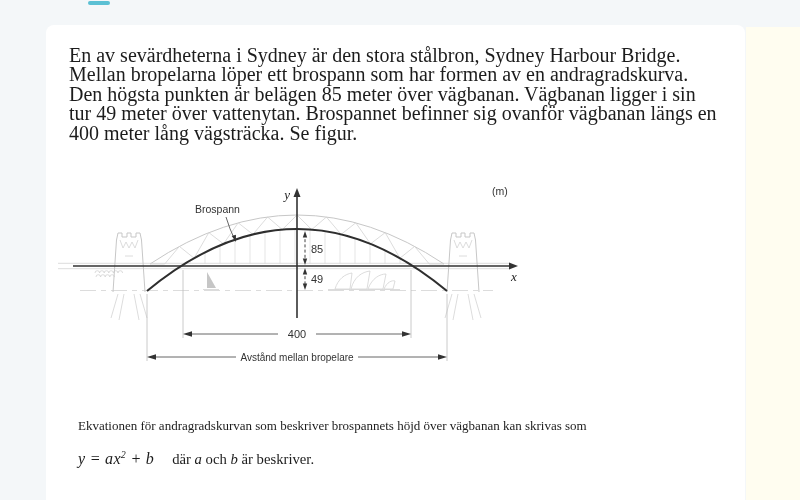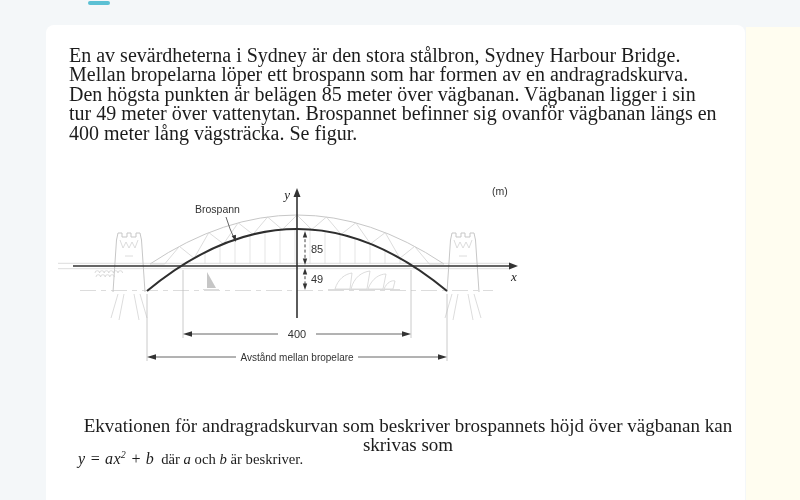--- a/index.html
+++ b/index.html
@@ -23,29 +23,29 @@
   }
   .intro{
     position:absolute;left:14px;top:12px;width:648px;margin:9px;
     font-size:20px;line-height:19.4px;
   }
   .figure{
     position:absolute;left:4px;top:153px;width:470px;height:190px;
   }
   .eq-intro{
     position:absolute;left:32px;top:391px;width:660px;margin:0;
-    font-size:19px;line-height:19.4px;text-align:center;
+    font-size:13px;line-height:19.4px;
   }
   .equation{
     position:absolute;left:32px;top:419px;margin:0;
     font-size:14.7px;line-height:22px;
   }
   .math{font-style:italic;font-size:16px;letter-spacing:.3px;}
   .math sup{font-size:10px;font-style:italic;vertical-align:6px;}
-  .after-math{margin-left:7px;font-family:Liberation Serif, serif;}
+  .after-math{margin-left:18px;font-family:Liberation Serif, serif;}
   .equation i{font-style:italic;}
   
   .gray{stroke:#c7c7c7;fill:none;stroke-width:1;}
   .gray-thin{stroke:#d3d3d3;fill:none;stroke-width:.8;}
   .hanger{stroke:#dadada;stroke-width:.7;}
   .dark{stroke:#333;fill:none;stroke-width:1.6;}
   .curve{stroke:#2e2e2e;fill:none;stroke-width:2;}
   .dim{stroke:#555;fill:none;stroke-width:.9;}
   .ext{stroke:#bdbdbd;fill:none;stroke-width:.8;}
   .dash{stroke:#444;fill:none;stroke-width:1;stroke-dasharray:3 2.2;}

